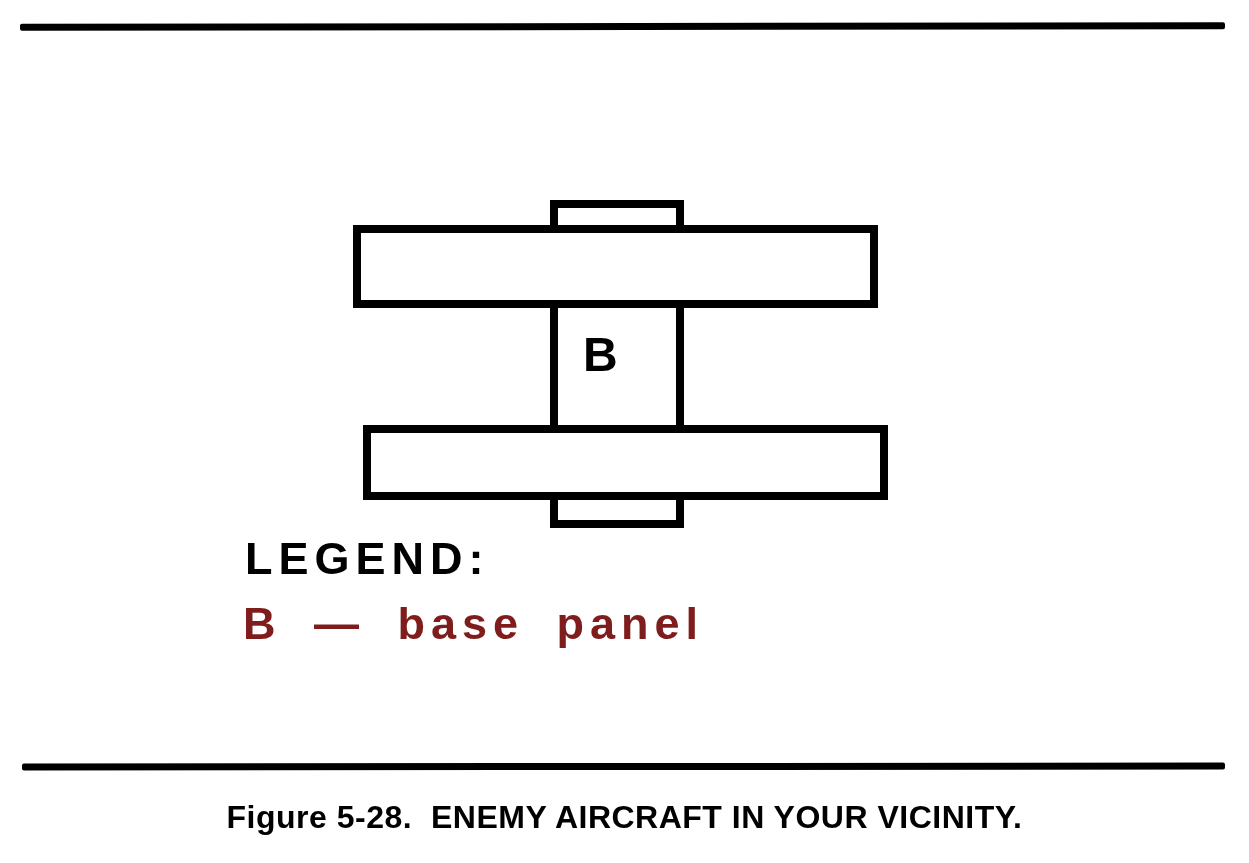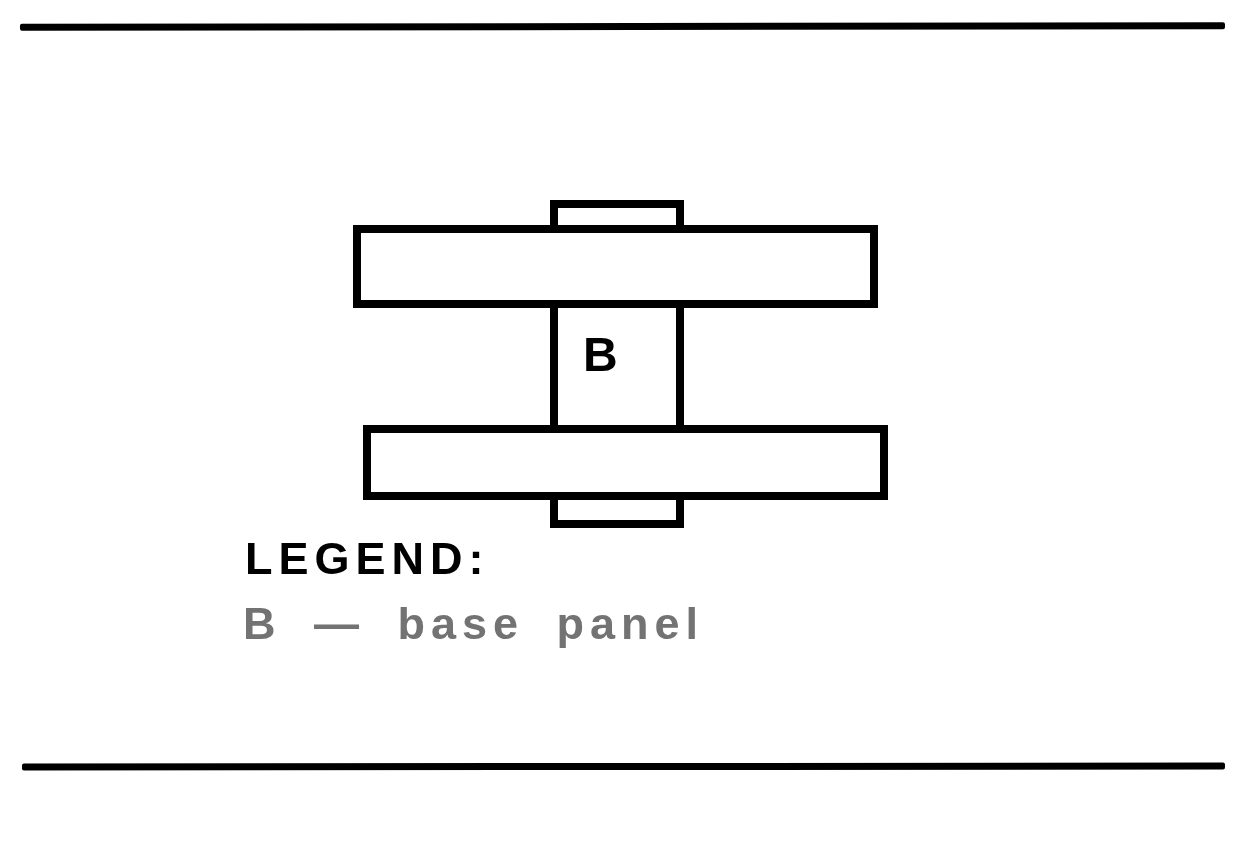--- a/index.html
+++ b/index.html
@@ -41,21 +41,21 @@
 
   
   .legend { position: absolute; left: 0; top: 0; }
   .legend-heading {
     position: absolute; left: 245px; top: 536px;
     font-size: 45px; font-weight: bold; color: #000000;
     letter-spacing: 6px; line-height: 1.0; white-space: pre;
   }
   .legend-line {
     position: absolute; left: 243px; top: 601px;
-    font-size: 45px; font-weight: bold; color: #737373;
+    font-size: 45px; font-weight: bold; color: #7f1d1d;
     letter-spacing: 6px; word-spacing: 14px; line-height: 1.0; white-space: pre;
   }
 
   
   .caption {
     position: absolute; left: 0; top: 799px;
     width: 1249px;
     text-align: center;
     font-size: 32px; font-weight: bold; color: #000000;
     letter-spacing: 0.5px;
@@ -76,14 +76,15 @@
     <div class="b-label">B</div>
   </div>
 
   <div class="legend">
     <div class="legend-heading">LEGEND:</div>
     <div class="legend-line">B — base panel</div>
   </div>
 
   <div class="rule rule-bottom"></div>
 
+  <div class="caption">Figure 5-28.  ENEMY AIRCRAFT IN YOUR VICINITY.</div>
 
 </div>
 
 </body></html>

